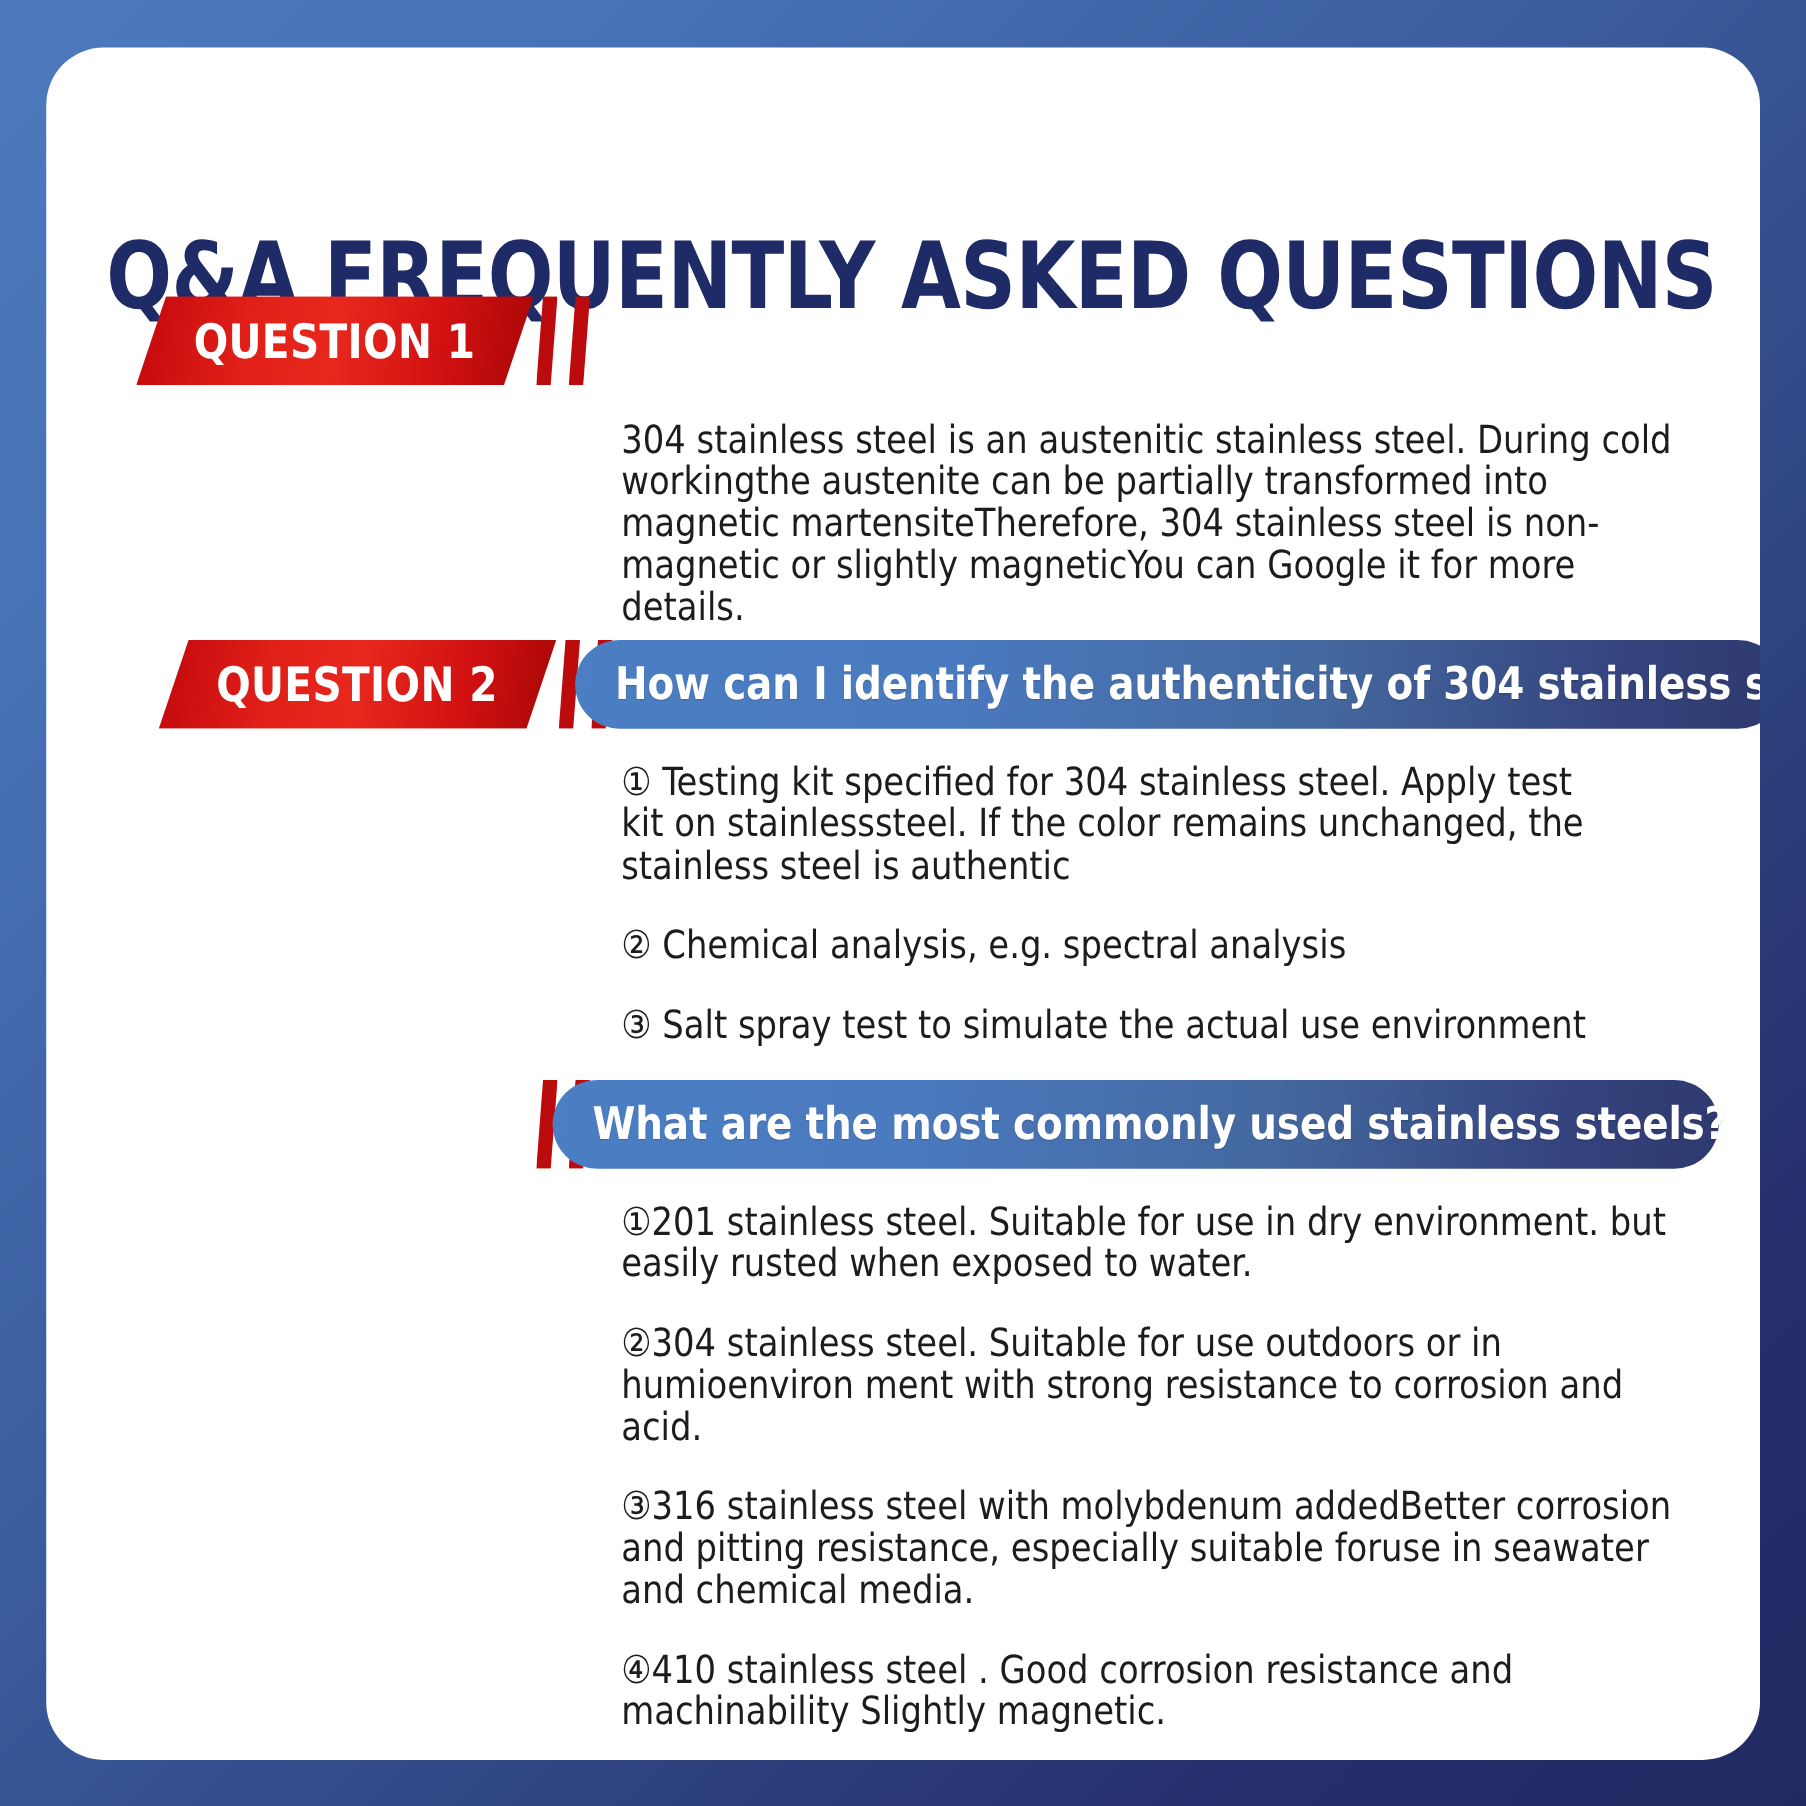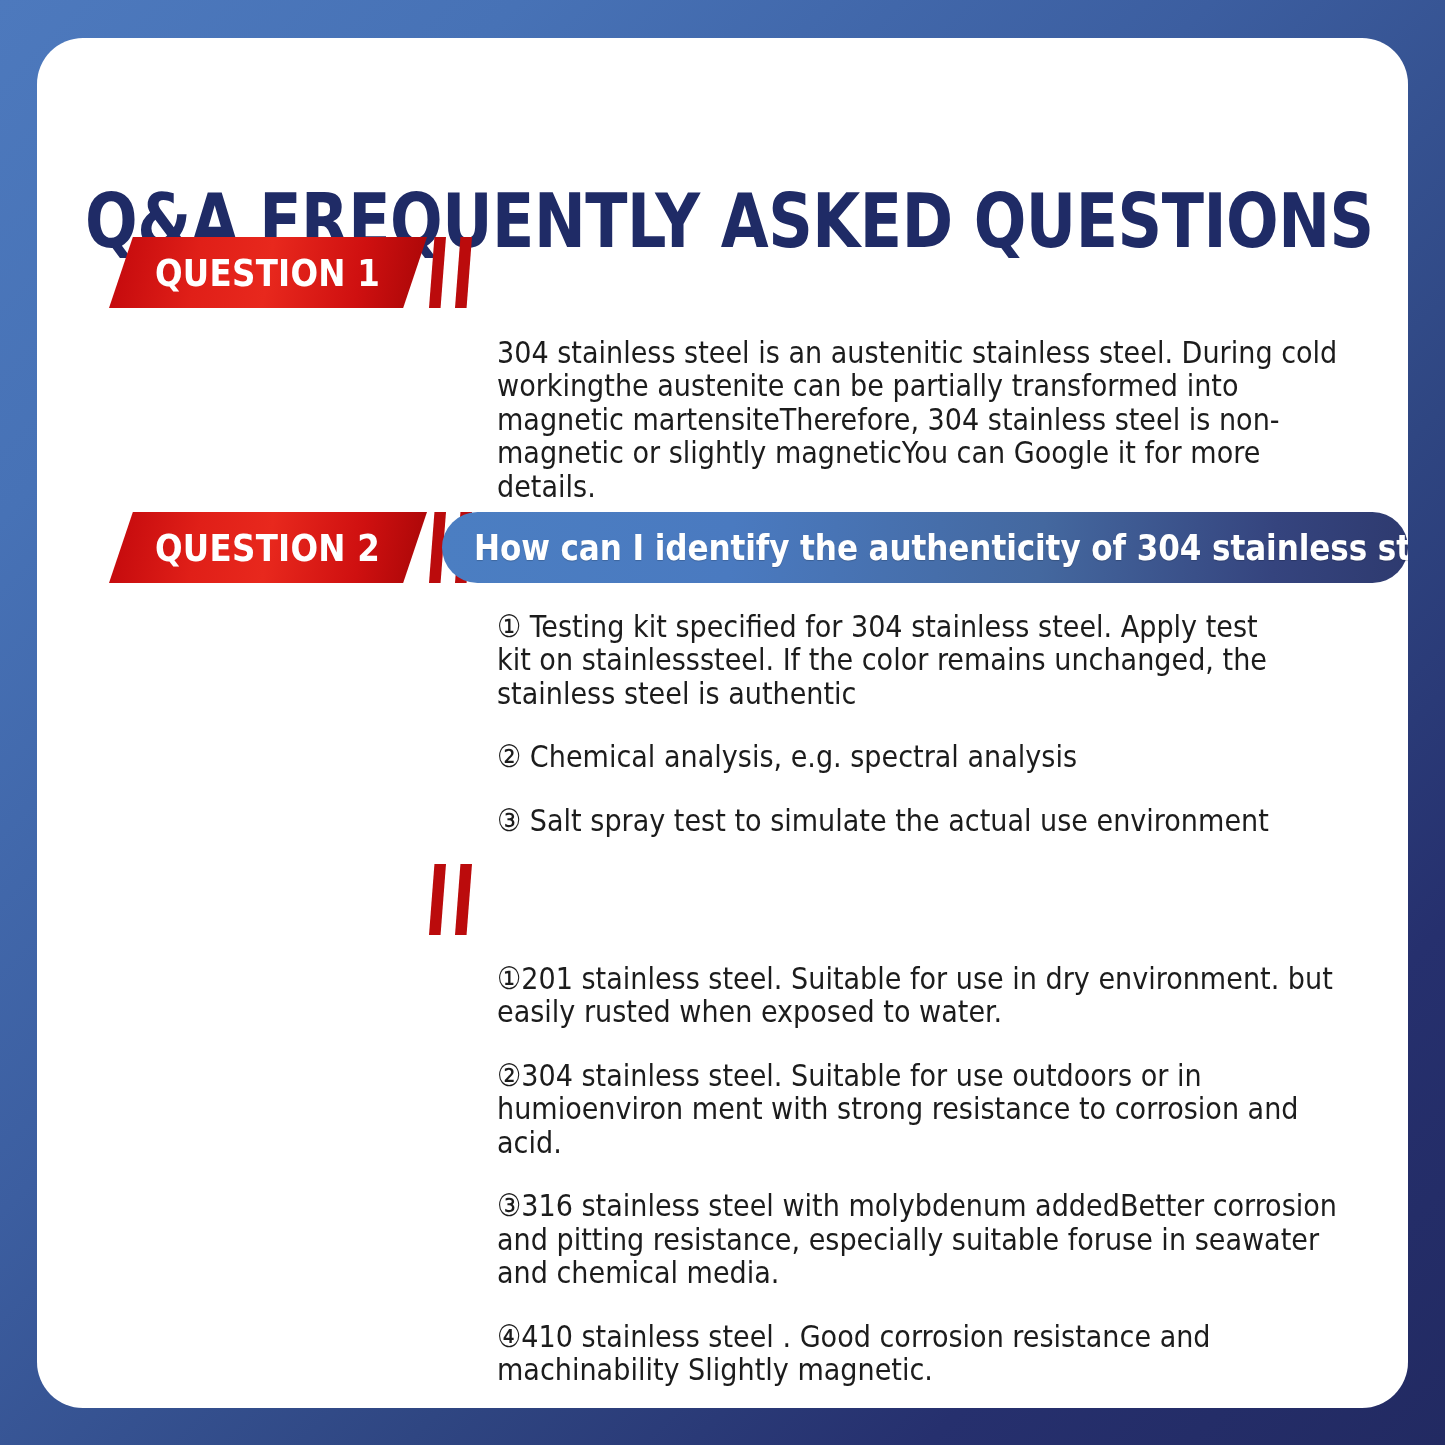--- a/index.html
+++ b/index.html
@@ -155,21 +155,21 @@
           <span class="q-tag-label">QUESTION 1</span>
         </div>
         <div class="q-slash s1"></div>
         <div class="q-slash s2"></div>
       </div>
       <div class="q-body" style="top:99px; width:880px;">
         <p>304 stainless steel is an austenitic stainless steel. During cold workingthe austenite can be partially transformed into magnetic martensiteTherefore, 304 stainless steel is non-magnetic or slightly magneticYou can Google it for more details.</p>
       </div>
     </div>
 
-    <div class="faq-block" id="block-1" style="top:474px;">
+    <div class="faq-block" id="block-1" style="top:474px;padding-left:18px;">
       <div class="q-header">
         <div class="q-tag">
           <span class="q-tag-label">QUESTION 2</span>
         </div>
         <div class="q-slash s1"></div>
         <div class="q-slash s2"></div>
         <div class="q-pill" style="width:966px;">
           <span class="q-pill-text">How can I identify the authenticity of 304 stainless steel?</span>
         </div>
       </div>
@@ -177,20 +177,23 @@
         <p>① Testing kit specified for 304 stainless steel. Apply test kit on stainlesssteel. If the color remains unchanged, the stainless steel is authentic</p>
         <p>② Chemical analysis, e.g. spectral analysis</p>
         <p>③ Salt spray test to simulate the actual use environment</p>
       </div>
     </div>
 
     <div class="faq-block" id="block-2" style="top:826px;">
       <div class="q-header">
         <div class="q-slash s1"></div>
         <div class="q-slash s2"></div>
+        <div class="q-pill" style="width:933px;">
+          <span class="q-pill-text">What are the most commonly used stainless steels?</span>
+        </div>
       </div>
       <div class="q-body" style="top:98px; width:880px;">
         <p>①201 stainless steel. Suitable for use in dry environment. but easily rusted when exposed to water.</p>
         <p>②304 stainless steel. Suitable for use outdoors or in humioenviron ment  with strong resistance to corrosion and acid.</p>
         <p>③316 stainless steel with molybdenum addedBetter corrosion and pitting resistance, especially suitable foruse in seawater and chemical media.</p>
         <p>④410 stainless steel . Good corrosion resistance and machinability Slightly magnetic.</p>
       </div>
     </div>
 
   </div>

